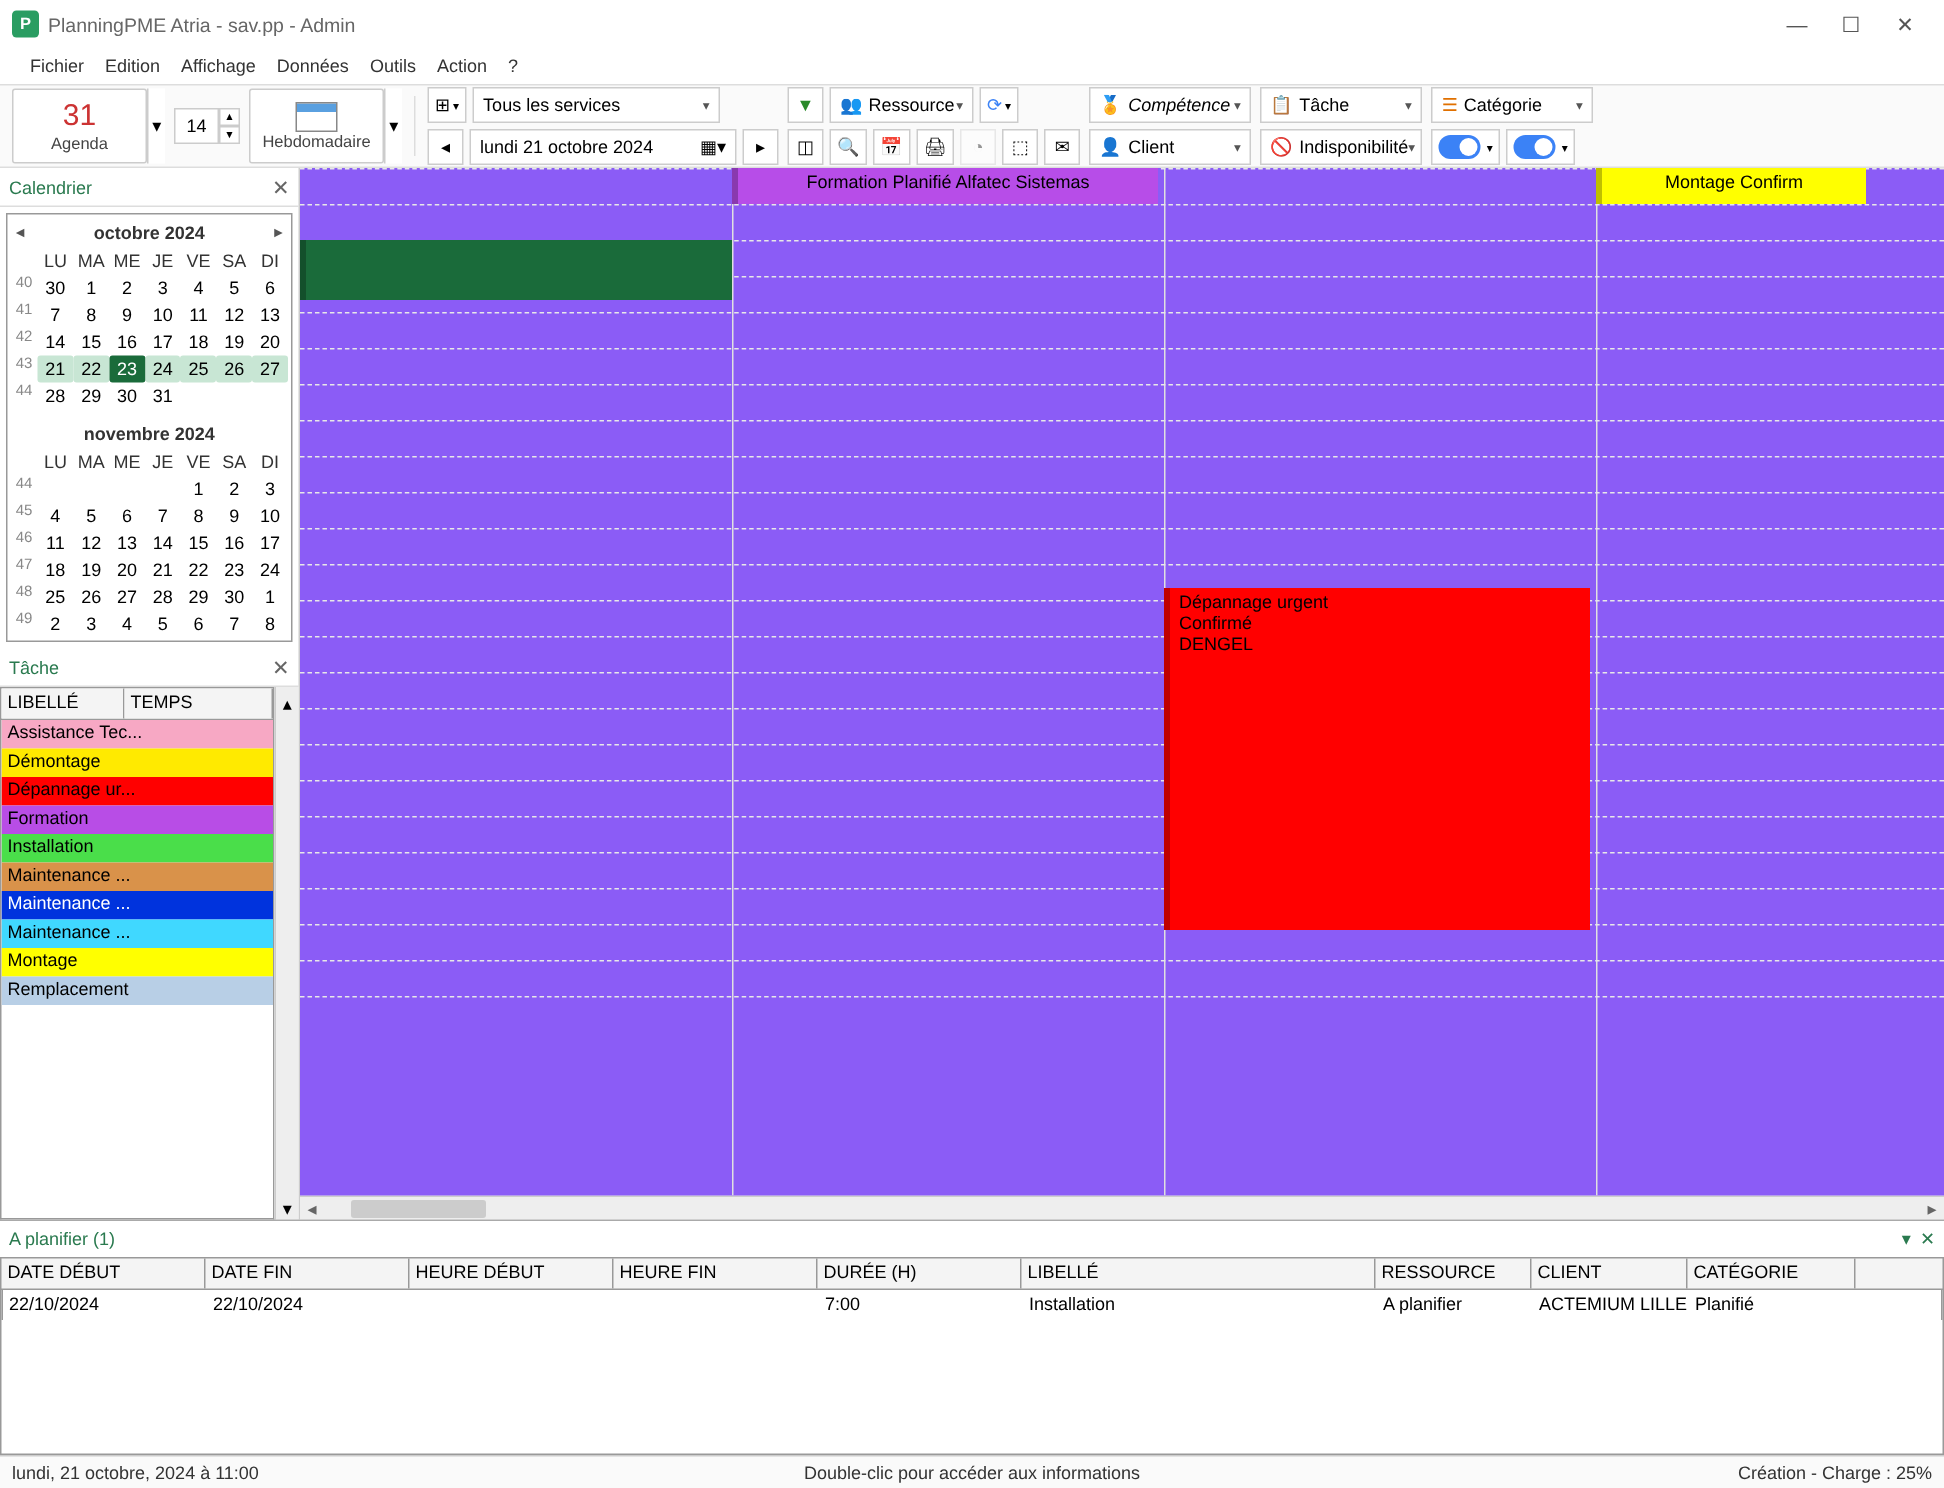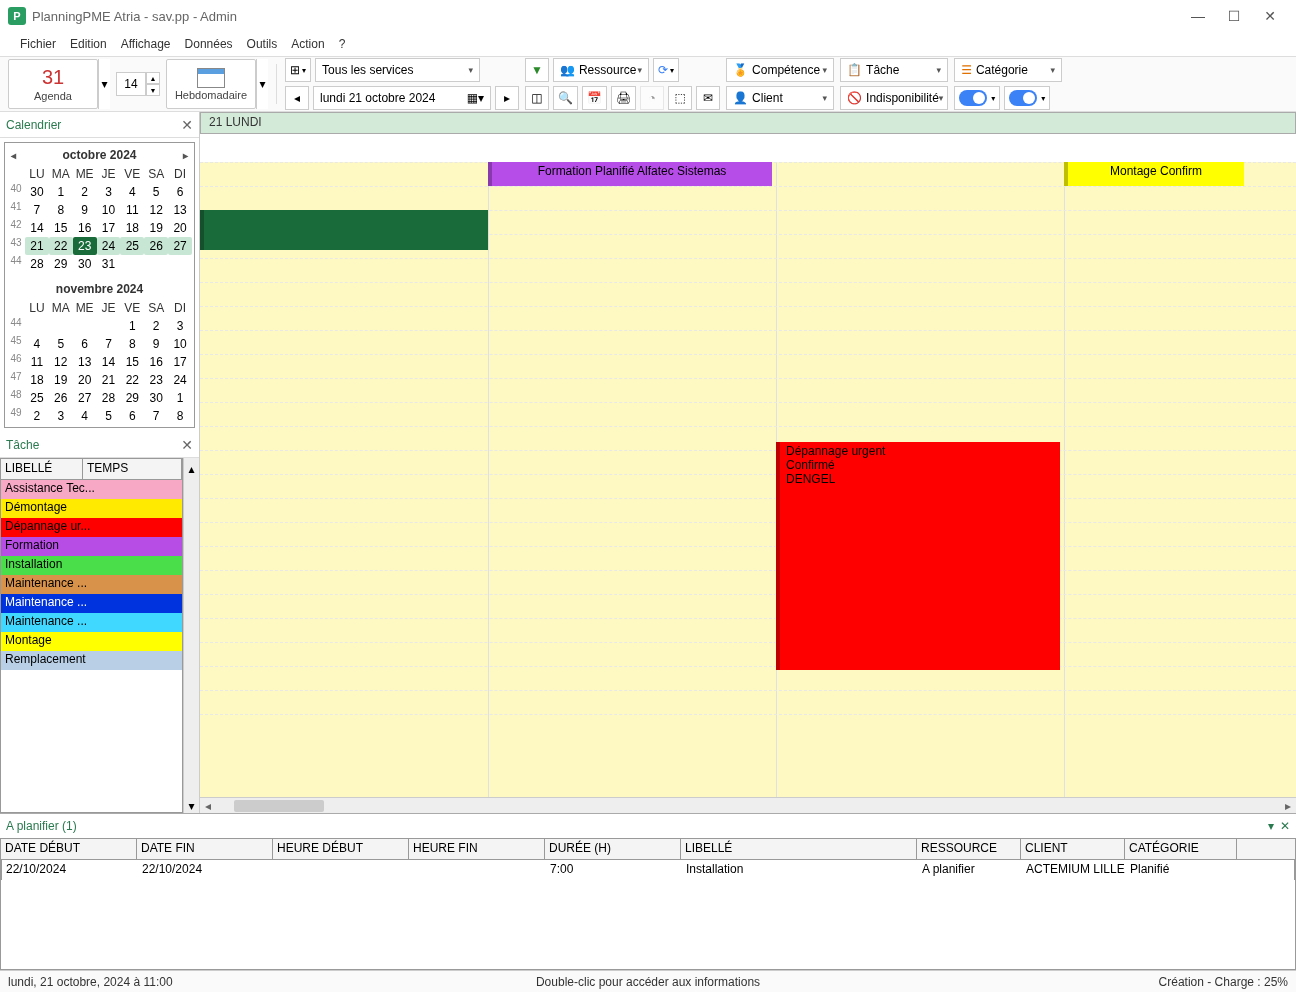--- a/index.html
+++ b/index.html
@@ -55,21 +55,21 @@
 .tache-table-hdr div { padding:2px 4px; border-right:1px solid #999; background:#f4f4f4; }
 .tache-list { flex:1; overflow-y:auto; border:1px solid #999; border-top:none; }
 .tache-row { height:19px; padding:1px 4px; cursor:pointer; color:#000; white-space:nowrap; overflow:hidden; text-overflow:ellipsis; }
 .scrollbar-v { width:16px; background:#eee; border-left:1px solid #ccc; }
 
 
 .sched { flex:1; display:flex; flex-direction:column; min-height:0; }
 .sched-day-hdr { height:22px; background:#d4ead8; border:1px solid #aaa; padding:2px 8px; color:#333; }
 .sched-cols-hdr { height:22px; display:flex; border-bottom:1px solid #aaa; }
 .sched-cols-hdr div { flex:0 0 288px; border-right:1px solid #ccc; text-align:center; padding:3px 0; color:#333; background:#f7f7f7; }
-.sched-body { flex:1; position:relative; background:#fef9c3; overflow:hidden;margin-top:28px; }
+.sched-body { flex:1; position:relative; background:#8b5cf6; overflow:hidden; }
 .sched-body .col-line { position:absolute; top:0; bottom:0; border-right:1px solid #e0e0e0; }
 .sched-body .row-line { position:absolute; left:0; right:0; border-bottom:1px dashed #e8e8e8; }
 .event { position:absolute; padding:2px 6px; font-size:11px; overflow:hidden; border-left:4px solid rgba(0,0,0,0.25); }
 .hscroll { height:16px; background:#eee; border-top:1px solid #ccc; display:flex; align-items:center; }
 .hscroll .thumb { width:90px; height:12px; background:#ccc; margin-left:18px; border-radius:2px; }
 .hscroll .ar { width:16px; text-align:center; color:#666; cursor:pointer; }
 
 
 .bottom-panel { border-top:1px solid #aaa; display:flex; flex-direction:column; }
 .bp-header { height:24px; display:flex; align-items:center; padding:0 6px; color:#2a7a4f; font-size:14px; }
@@ -187,21 +187,21 @@
         </div>
       <div class="tb-btn">
           <span>✉</span>
         </div>
     </div>
   </div>
 
   <div class="tb-row">
     <div class="tb-select" style="width:108px;">
       <span>🏅</span>
-      <span style="margin-left:4px;">Compétence</span>
+      <span style="margin-left:4px;font-style:italic;">Compétence</span>
         <span class="caret">▾</span>
     </div>
     <div class="tb-select" style="width:108px;">
       <span>👤</span>
       <span style="margin-left:4px;">Client</span>
         <span class="caret">▾</span>
     </div>
   </div>
 
   <div class="tb-row">
@@ -388,21 +388,20 @@
             <div class="tache-row" style="background:#40d8ff;color:#000;">Maintenance ...</div>
             <div class="tache-row" style="background:#ffff00;color:#000;">Montage</div>
             <div class="tache-row" style="background:#b8cfe6;color:#000;">Remplacement</div>
           </div>
         <div class="scrollbar-v" style="display:flex;align-items:flex-end;justify-content:center;">▾</div>
       </div>
     </div>
   </div>
 
   <div class="sched">
-    <div class="sched-day-hdr">21 LUNDI</div>
     <div class="sched-body" id="sched-body">
         <div class="col-line" style="left: 288px;"></div>
         <div class="col-line" style="left: 576px;"></div>
         <div class="col-line" style="left: 864px;"></div>
         <div class="row-line" style="top: 0px;"></div>
         <div class="row-line" style="top: 24px;"></div>
         <div class="row-line" style="top: 48px;"></div>
         <div class="row-line" style="top: 72px;"></div>
         <div class="row-line" style="top: 96px;"></div>
         <div class="row-line" style="top: 120px;"></div>

